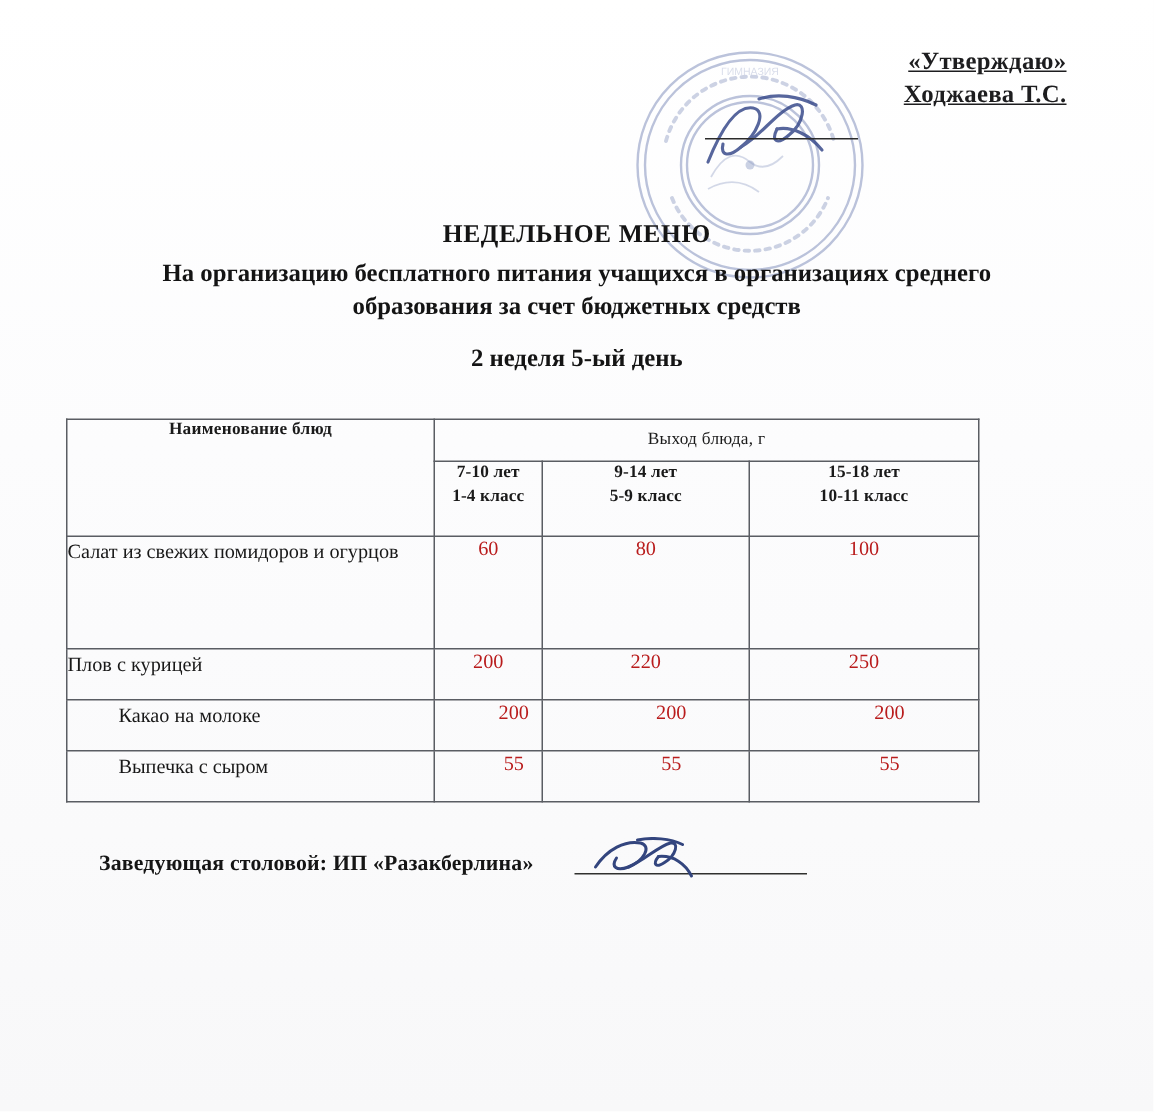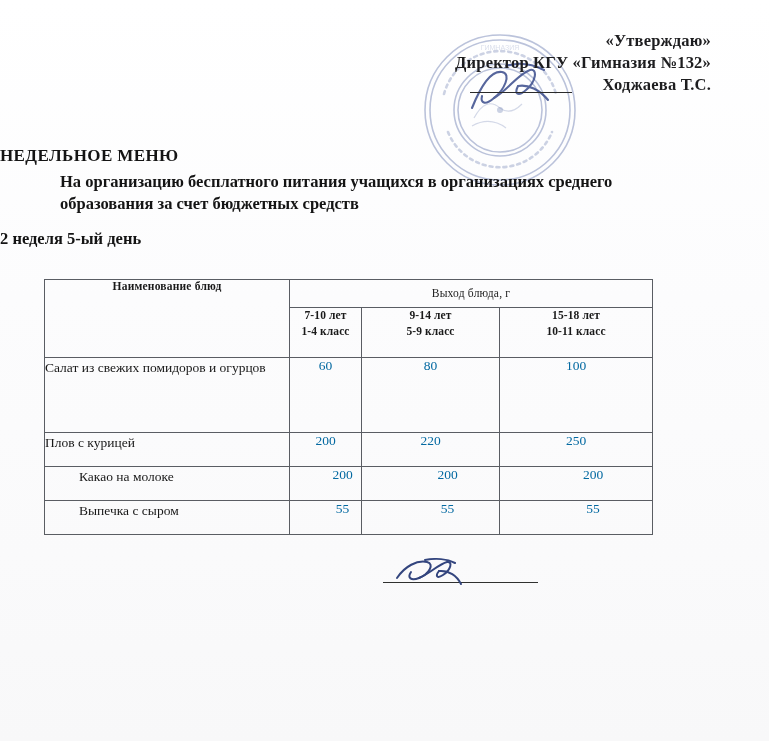--- a/index.html
+++ b/index.html
@@ -45,39 +45,41 @@
   .approval {
     position: absolute;
     right: 58px;
     top: 30px;
     text-align: right;
     line-height: 1.32;
     font-weight: bold;
     font-size: 16.5px;
     letter-spacing: .2px;
     color: #1d1d1f;
+    text-decoration: underline;
   }
   .approval .ln1 { font-size: 16.5px; }
   .approval .ln2 { font-size: 16.5px; }
   .approval .ln3 { font-size: 16.5px; }
   .approval-rule {
     position: absolute;
     left: 470px;
     top: 92px;
     width: 102px;
     height: 0;
     border-top: 1.4px solid #2b2b2b;
   }
 
   
   .title-block {
     position: absolute;
     left: 0;
     right: 0;
     top: 146px;
+    text-align: center;
     font-weight: bold;
     color: #141414;
   }
   .title-main {
     font-size: 17px;
     letter-spacing: .4px;
     margin-bottom: 5px;
   }
   .title-sub {
     font-size: 16.5px;
@@ -144,21 +146,21 @@
     padding: 5px 7px 4px 7px;
     text-align: left;
     vertical-align: top;
     color: #181818;
   }
   .cell-num {
     font-size: 13.5px;
     text-align: center;
     vertical-align: top;
     padding-top: 5px;
-    color: #0369a1;
+    color: #b91c1c;
   }
   tr.r-tall td { height: 74px; }
   tr.r-mid  td { height: 33px; }
   tr.r-std  td { height: 33px; padding-left: 34px; }
 
   
   .footer {
     position: absolute;
     left: 66px;
     top: 568px;
@@ -222,21 +224,20 @@
     <g fill="none" stroke="#3a4c8c" stroke-width="2.1" stroke-linecap="round" stroke-linejoin="round">
       <path d="M12 48 C 20 28, 30 10, 42 12 C 52 14, 44 30, 34 38 C 26 45, 20 44, 22 36"></path>
       <path d="M34 38 C 48 30, 58 14, 70 10 C 78 8, 76 22, 66 30 C 58 37, 54 34, 58 26"></path>
       <path d="M58 26 C 68 24, 80 30, 88 40"></path>
       <path d="M46 6 C 58 2, 72 4, 84 10"></path>
     </g>
   </svg>
 
   <div class="approval">
     <div class="ln1">«Утверждаю»</div>
-    <div class="ln2">Директор КГУ «Гимназия №132»</div>
     <div class="ln3">Ходжаева Т.С.</div>
   </div>
   <div class="approval-rule"></div>
 
   <div class="title-block">
     <div class="title-main">НЕДЕЛЬНОЕ МЕНЮ</div>
     <div class="title-sub">На организацию бесплатного питания учащихся в организациях среднего образования за счет бюджетных средств</div>
     <div class="title-day">2 неделя 5-ый день</div>
   </div>
 
@@ -288,20 +289,21 @@
       </tr>
       <tr class="r-std">
         <td class="cell-dish">Выпечка с сыром</td>
         <td class="cell-num">55</td>
         <td class="cell-num">55</td>
         <td class="cell-num">55</td>
       </tr>
     </tbody>
   </table>
 
+  <div class="footer">Заведующая столовой: ИП «Разакберлина»</div>
 
   <div class="sig-wrap">
     <div class="sig-rule"></div>
     <svg class="sig-ink" width="92" height="30" viewBox="0 0 92 30">
       <g fill="none" stroke="#33457e" stroke-width="2" stroke-linecap="round" stroke-linejoin="round">
         <path d="M6 20 C 14 8, 26 2, 36 4 C 44 6, 38 16, 28 20 C 20 23, 16 20, 20 14"></path>
         <path d="M28 20 C 38 16, 48 6, 56 4 C 62 3, 60 12, 52 17 C 46 21, 44 18, 48 13"></path>
         <path d="M48 13 C 58 12, 66 18, 70 26"></path>
         <path d="M34 2 C 44 0, 56 1, 64 5"></path>
       </g>

